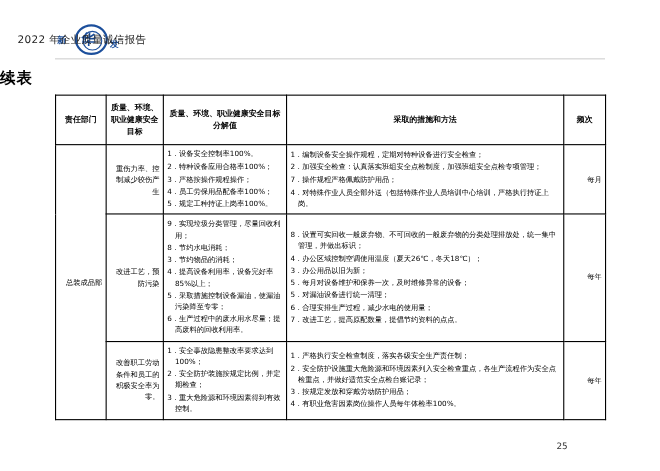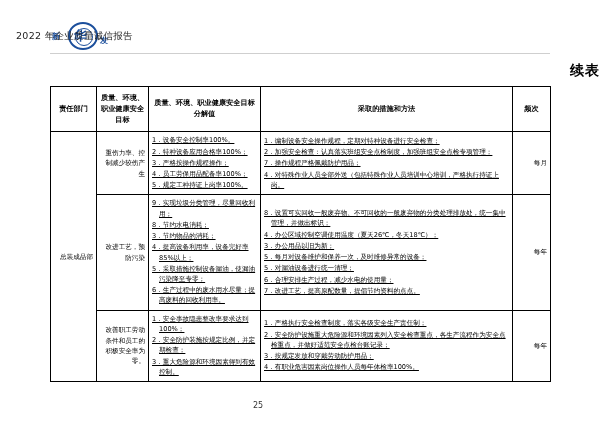--- a/index.html
+++ b/index.html
@@ -100,21 +100,21 @@
     width: 500px;
     height: 1px;
     background: #cfcfcf;
   }
   
   .section-title {
     position: absolute;
     top: 62px;
     left: 0;
     width: 600px;
-    text-align: right;
+    text-align: left;
     font-size: 14px;
     font-weight: bold;
     letter-spacing: 1px;
   }
   
   table.main {
     position: absolute;
     top: 86px;
     left: 50px;
     width: 500px;
@@ -149,29 +149,28 @@
     text-align: left;
   }
   .num-list p {
     margin: 0 0 1px 0;
     text-indent: 0;
     padding-left: 0;
   }
   .num-list p.hang {
     padding-left: 7px;
     text-indent: -7px;
-    text-decoration: underline;
   }
   
   .page-num {
     position: absolute;
     left: 0;
     bottom: 18px;
     width: 516px;
-    text-align: center;
+    text-align: right;
     font-size: 8px;
     color: #333;
   }
 </style>
 </head>
 <body>
 
 <div class="page">
 
   <div class="header">

